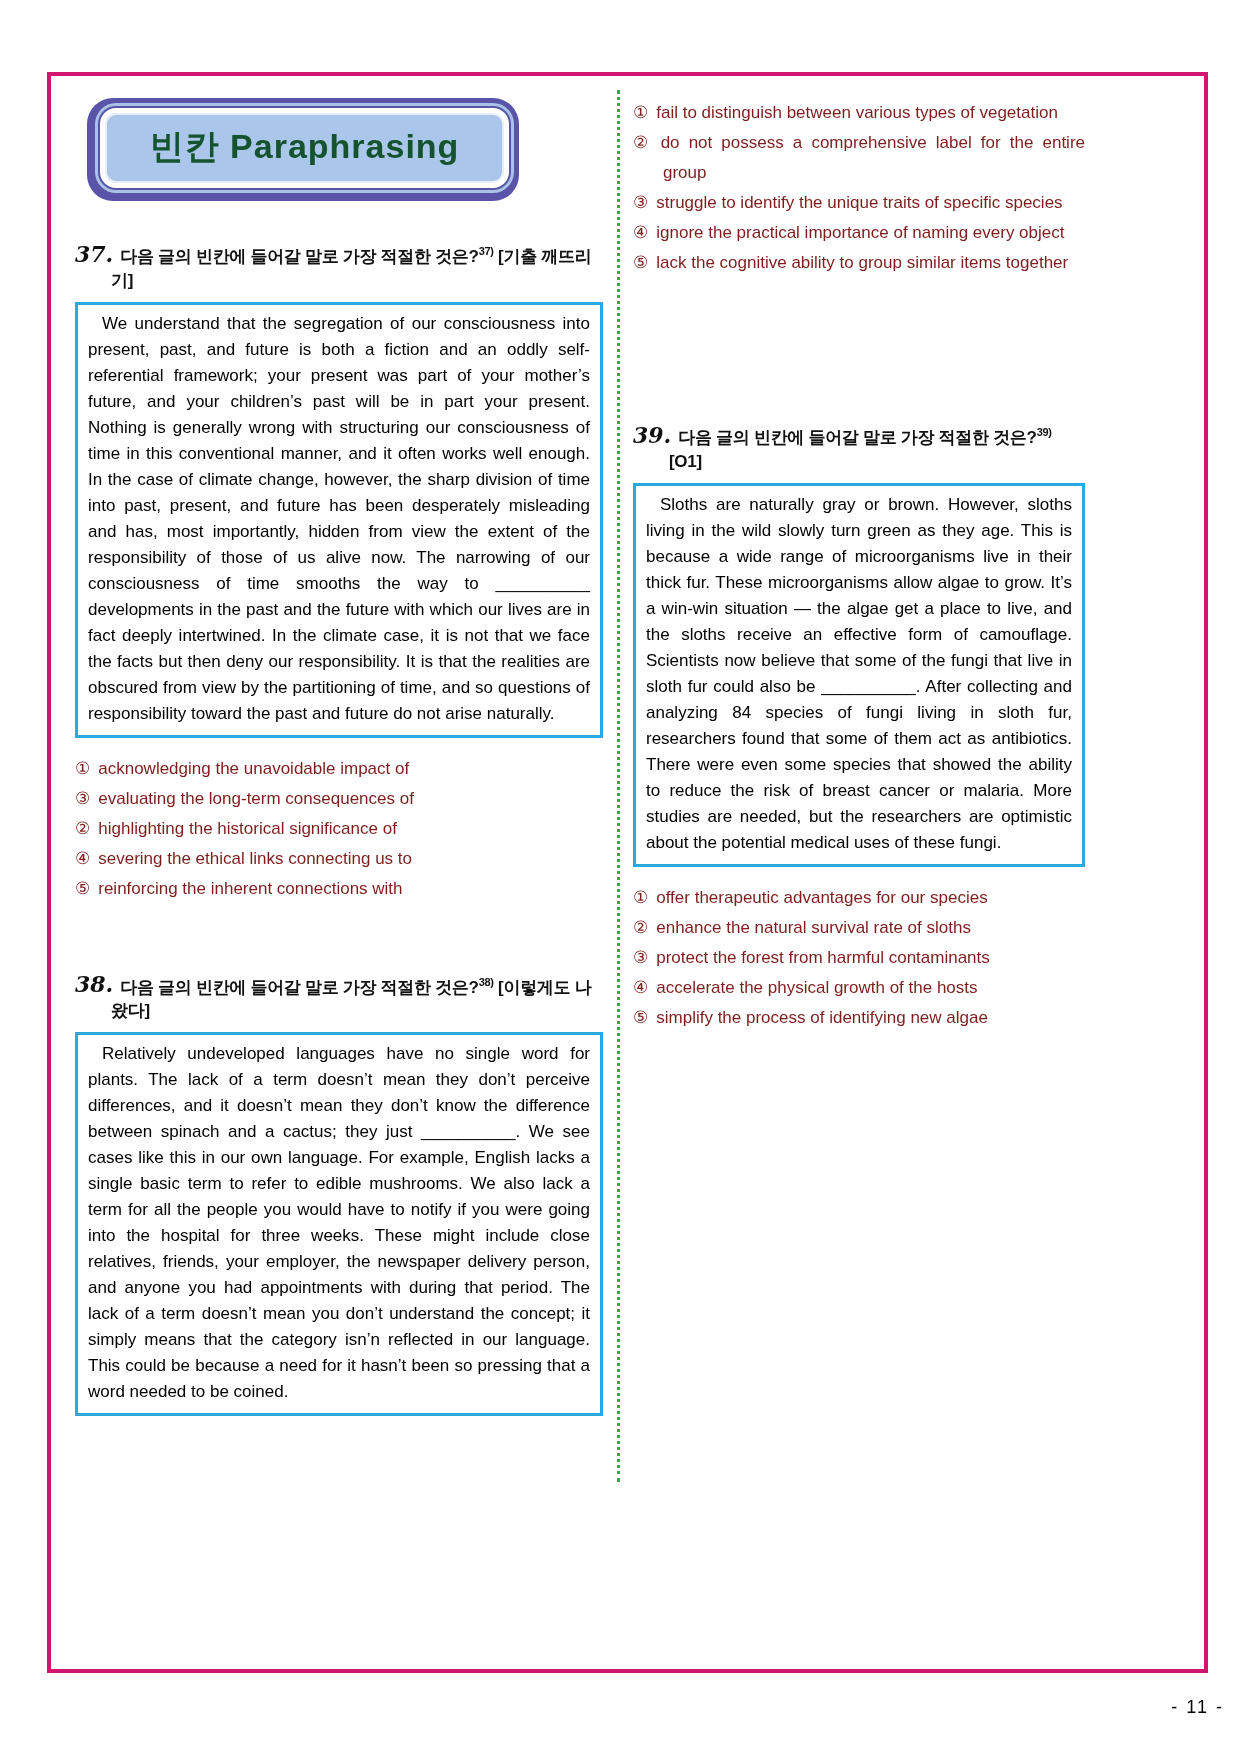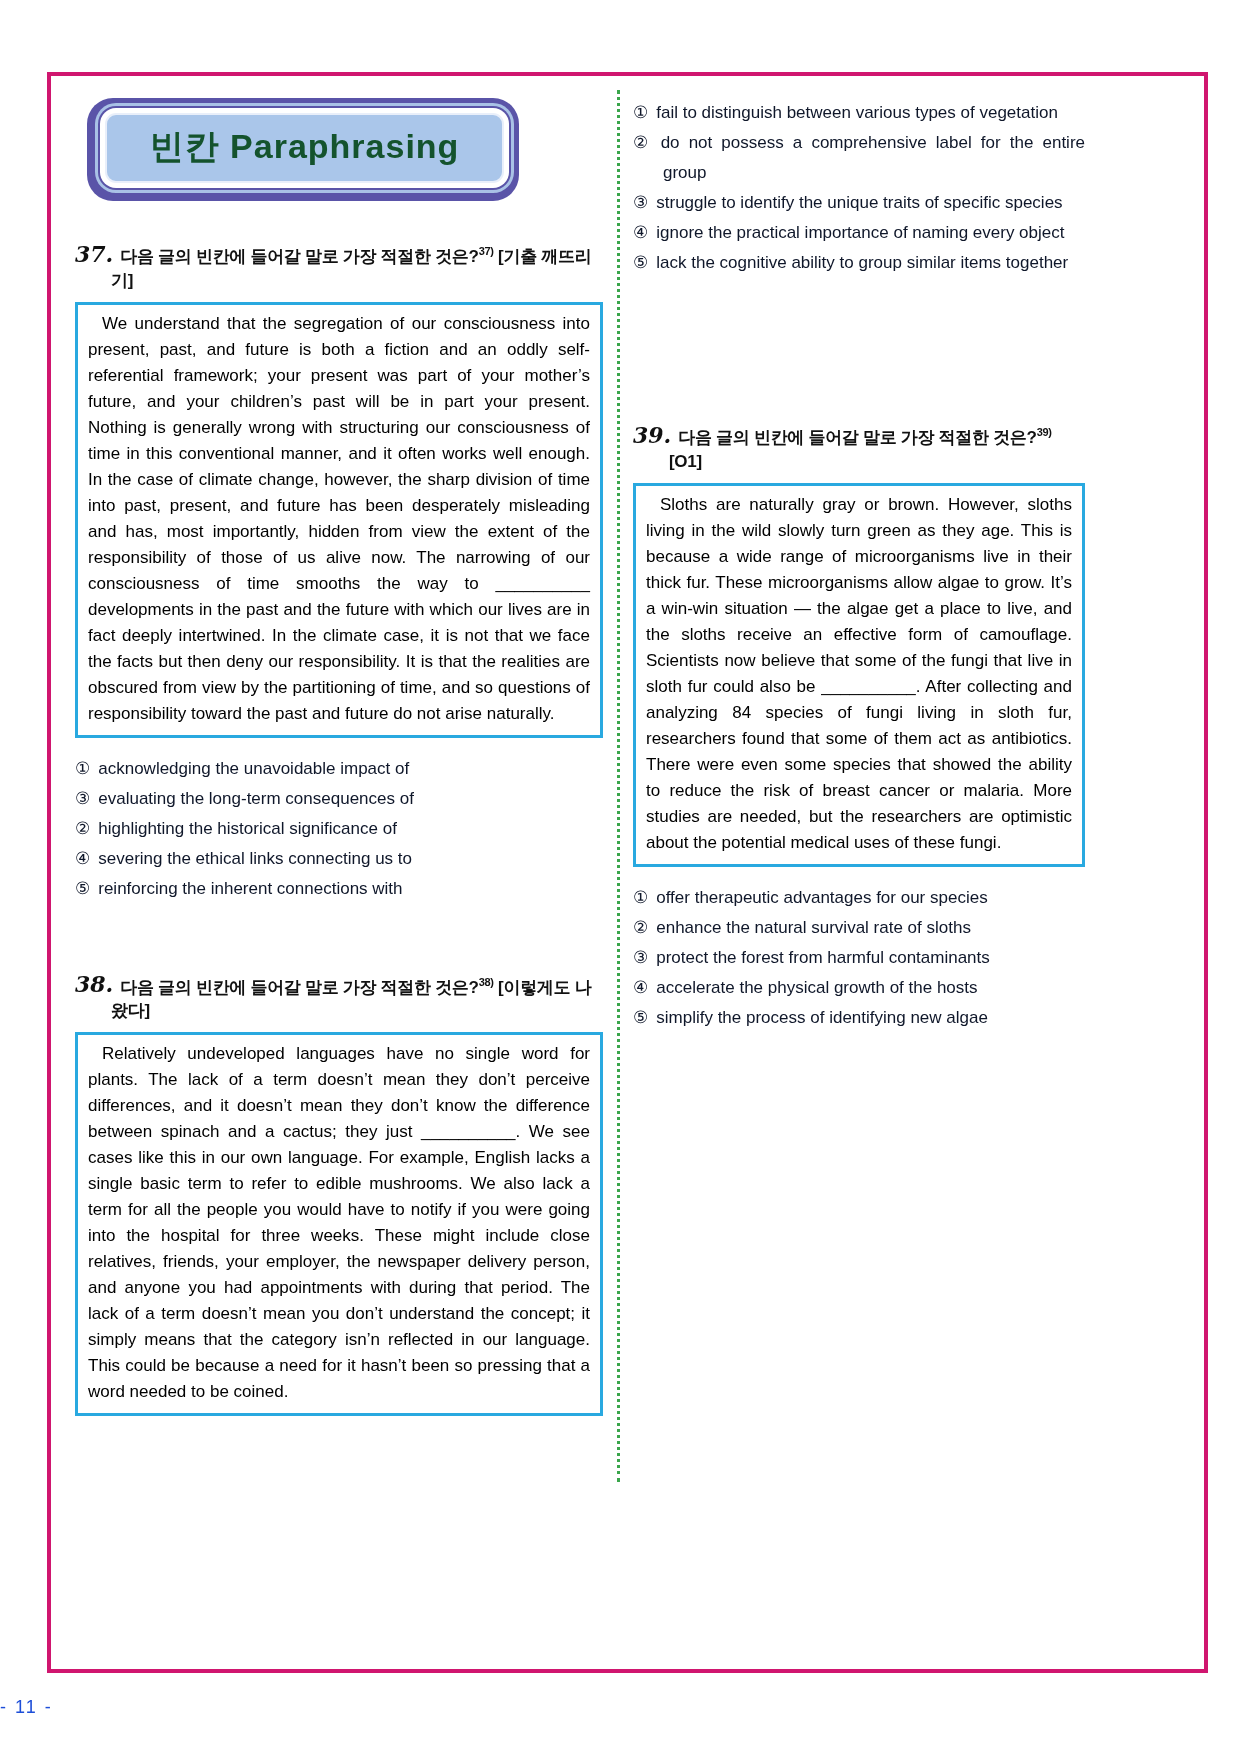--- a/index.html
+++ b/index.html
@@ -44,31 +44,31 @@
 
   .passage {
     border:3px solid #29a9e0; background:#ffffff;
     margin-top:9px; padding:6px 10px 8px 10px;
     font-size:17px; line-height:26px; text-align:justify; text-indent:14px;
     color:#000000;
   }
   .options { margin-top:16px; }
   .opt {
     font-size:17px; line-height:30px; text-align:justify;
-    padding-left:30px; text-indent:-30px; color:#0f172a;
+    padding-left:30px; text-indent:-30px; color:#7f1d1d;
   }
   .opt .m { margin-right:8px; }
 
   .q37-block { margin-top:38px; }
   .q38-block { margin-top:66px; }
   .q39-block { margin-top:142px; }
 
   .page-number {
-    position:absolute; left:0; right:16px; top:1697px; text-align:left;
-    font-size:18px; letter-spacing:2px; color:#1d4ed8;
+    position:absolute; left:0; right:16px; top:1697px; text-align:right;
+    font-size:18px; letter-spacing:2px; color:#000000;
   }
 </style>
 </head>
 <body>
 
 <div class="page">
   <div class="frame"></div>
   <div class="divider"></div>
 
   <div class="col-left">

